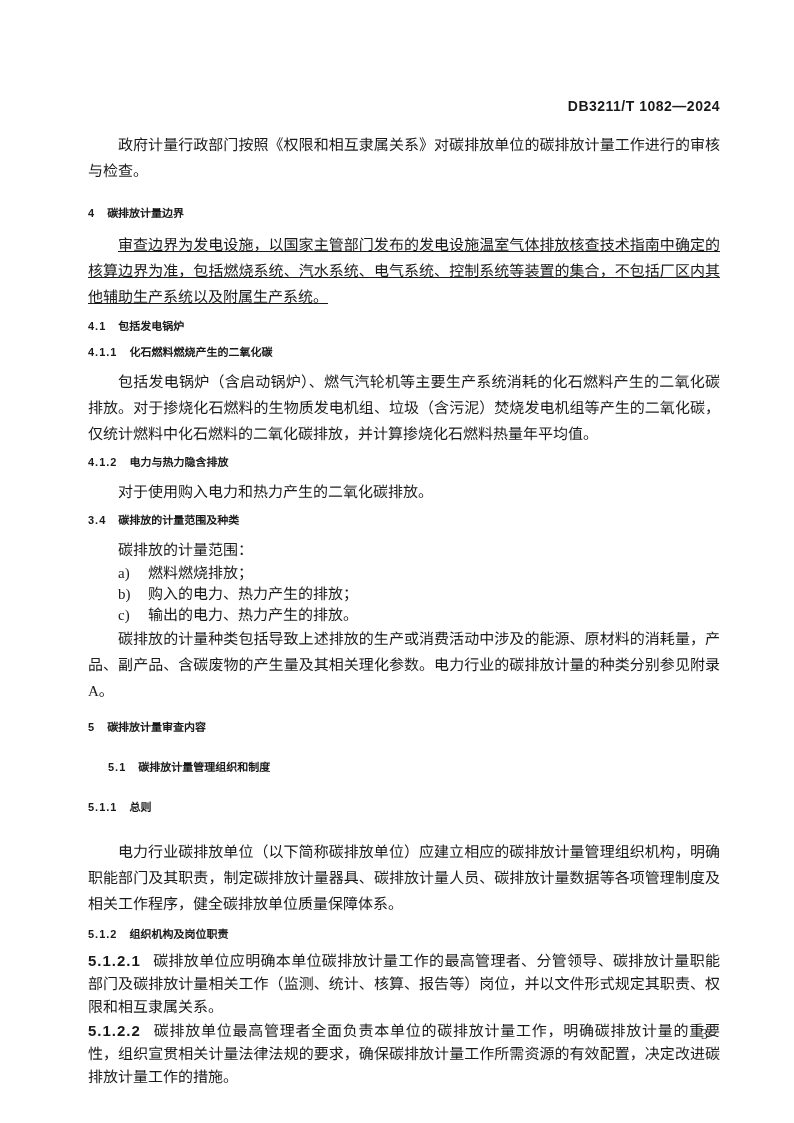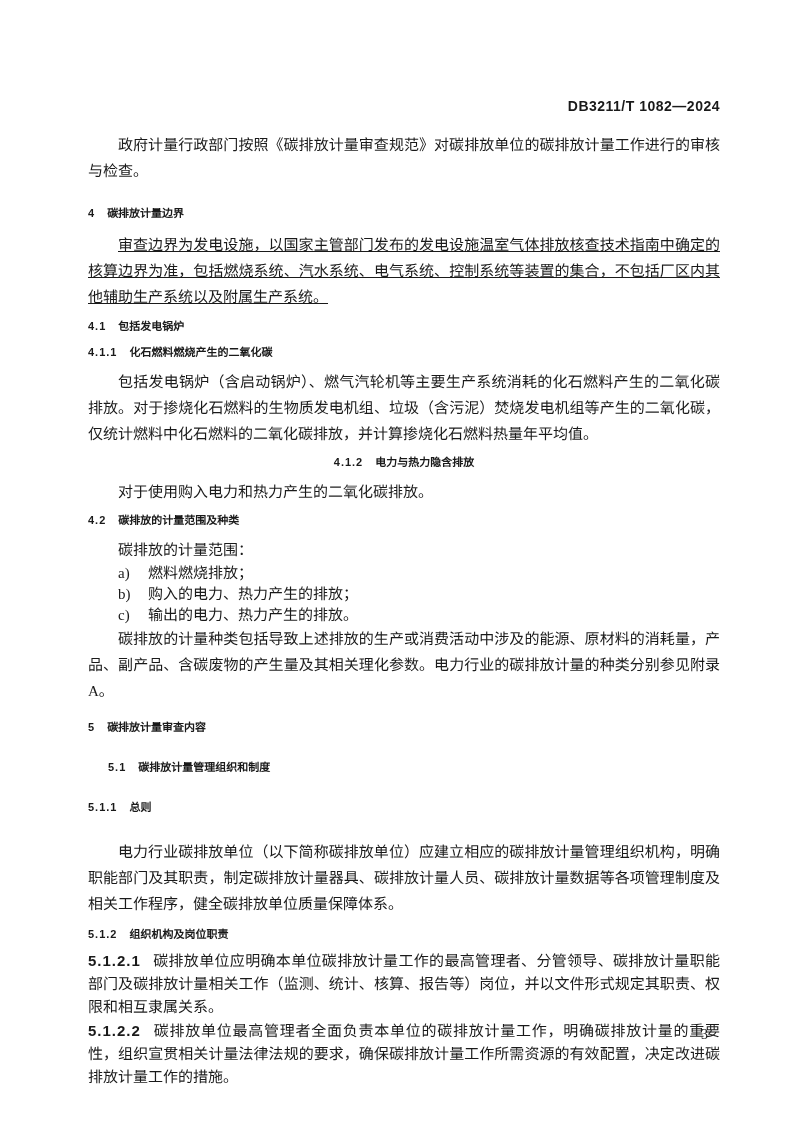--- a/index.html
+++ b/index.html
@@ -41,21 +41,21 @@
     font-size: 11px;
     line-height: 18px;
   }
   .hd .hd-num { margin-right: 12px; letter-spacing: 1px; }
   .m-intro   { margin-top: 18px; }
   .m-h4      { margin-top: 20px; }
   .m-pb      { margin-top: 10px; text-decoration: underline; }
   .m-h41     { margin-top: 7px; }
   .m-h411    { margin-top: 8px; }
   .m-pf      { margin-top: 8px; }
-  .m-h412    { margin-top: 6px; text-align: center; }
+  .m-h412    { margin-top: 6px; }
   .m-pph     { margin-top: 8px; }
   .m-h42     { margin-top: 6px; }
   .m-psc     { margin-top: 8px; }
   .m-pty     { margin-top: 0px; }
   .m-h5      { margin-top: 14px; }
   .m-h51     { margin-top: 22px; margin-left: 20px; }
   .m-h511    { margin-top: 22px; }
   .m-pg      { margin-top: 23px; }
   .m-h512    { margin-top: 8px; }
   .m-c1      { margin-top: 6px; }
@@ -91,21 +91,21 @@
   }
 </style>
 </head>
 <body>
 
 <div class="page">
   <div class="content">
 
     <div class="doc-code">DB3211/T 1082—2024</div>
 
-    <p class="body-para m-intro">政府计量行政部门按照《碳排放计量审查规范》对碳排放单位的碳排放计量工作进行的审核与检查。</p>
+    <p class="body-para m-intro">政府计量行政部门按照《权限和相互隶属关系》对碳排放单位的碳排放计量工作进行的审核与检查。</p>
 
     <div class="hd m-h4">
       <span class="hd-num">4</span><span>碳排放计量边界</span>
     </div>
 
     <p class="body-para m-pb">审查边界为发电设施，以国家主管部门发布的发电设施温室气体排放核查技术指南中确定的核算边界为准，包括燃烧系统、汽水系统、电气系统、控制系统等装置的集合，不包括厂区内其他辅助生产系统以及附属生产系统。</p>
 
     <div class="hd m-h41">
       <span class="hd-num">4.1</span><span>包括发电锅炉</span>
     </div>
@@ -116,21 +116,21 @@
 
     <p class="body-para m-pf">包括发电锅炉（含启动锅炉）、燃气汽轮机等主要生产系统消耗的化石燃料产生的二氧化碳排放。对于掺烧化石燃料的生物质发电机组、垃圾（含污泥）焚烧发电机组等产生的二氧化碳，仅统计燃料中化石燃料的二氧化碳排放，并计算掺烧化石燃料热量年平均值。</p>
 
     <div class="hd m-h412">
       <span class="hd-num">4.1.2</span><span>电力与热力隐含排放</span>
     </div>
 
     <p class="body-para m-pph">对于使用购入电力和热力产生的二氧化碳排放。</p>
 
     <div class="hd m-h42">
-      <span class="hd-num">4.2</span><span>碳排放的计量范围及种类</span>
+      <span class="hd-num">3.4</span><span>碳排放的计量范围及种类</span>
     </div>
 
     <p class="body-para m-psc">碳排放的计量范围：</p>
 
     <ul class="scope-list">
       <li>
         <span class="li-marker">a)</span>
         <span class="li-text">燃料燃烧排放；</span>
       </li>
       <li>

